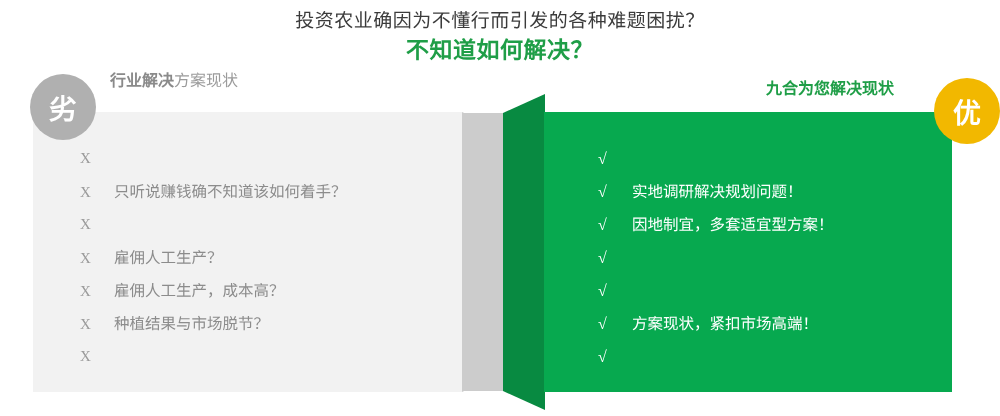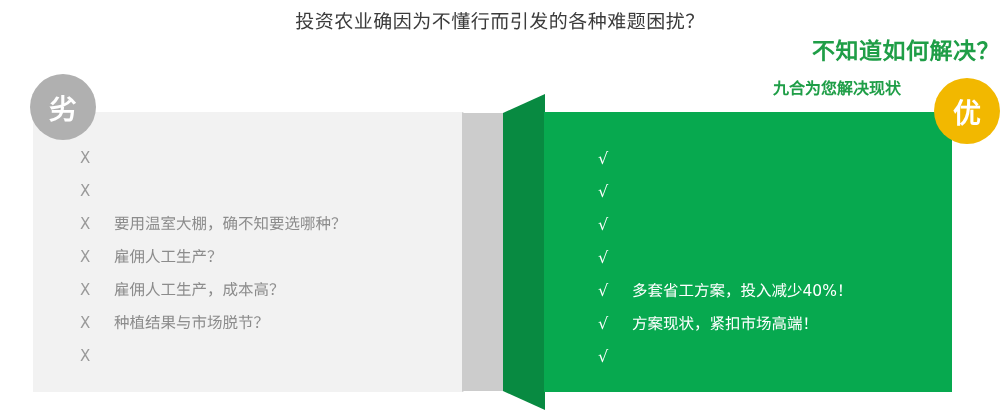--- a/index.html
+++ b/index.html
@@ -13,20 +13,21 @@
     background: #ffffff;
     font-family: "DejaVu Sans", "Liberation Sans", sans-serif;
     overflow: hidden;
   }
 
   #stage {
     position: relative;
     width: 816px;
     height: 416px;
     background: #ffffff;
+    font-family: Liberation Serif, serif;
   }
 
   
   .headline {
     position: absolute;
     left: 0;
     top: 8px;
     width: 1000px;
     text-align: center;
   }
@@ -37,21 +38,20 @@
     letter-spacing: 0.5px;
     font-weight: normal;
   }
   .headline-line2 {
     font-size: 23px;
     line-height: 30px;
     color: #1f9e47;
     letter-spacing: 0.5px;
     font-weight: bold;
     margin-top: 2px;
-    text-align: right;
   }
 
   
   .panel-left {
     position: absolute;
     left: 33px;
     top: 112px;
     width: 430px;
     height: 280px;
     background: #f2f2f2;
@@ -138,21 +138,20 @@
   }
   .heading-right {
     position: absolute;
     left: 766px;
     top: 78px;
     font-size: 16px;
     line-height: 22px;
     color: #1f9e47;
     font-weight: bold;
     white-space: nowrap;
-    margin-left: 7px;
   }
 
   
   .badge {
     position: absolute;
     width: 66px;
     height: 66px;
     border-radius: 50%;
     display: flex;
     align-items: center;
@@ -224,35 +223,38 @@
   <div class="fold-gray"></div>
   <div class="fold-gray-top"></div>
   <div class="fold-gray-bottom"></div>
 
   <div class="fold-green"></div>
   <div class="fold-green-top"></div>
   <div class="fold-green-bottom"></div>
 
   <div class="panel-right"></div>
 
+  <div class="heading-left">
+    <span class="strong">行业解决</span><span>方案现状</span>
+  </div>
   <div class="heading-right">九合为您解决现状</div>
 
   <div class="badge badge-bad">劣</div>
   <div class="badge badge-good">优</div>
 
   <ul class="list list-left">
     <li>
       <span class="marker">X</span>
     </li>
     <li>
       <span class="marker">X</span>
-    </li>
-    <li>
-      <span class="marker">X</span>
-      <span class="item-text">要用温室大棚，确不知要选哪种？</span>
+      <span class="item-text">只听说赚钱确不知道该如何着手？</span>
+    </li>
+    <li>
+      <span class="marker">X</span>
     </li>
     <li>
       <span class="marker">X</span>
       <span class="item-text">雇佣人工生产？</span>
     </li>
     <li>
       <span class="marker">X</span>
       <span class="item-text">雇佣人工生产，成本高？</span>
     </li>
     <li>
@@ -263,30 +265,31 @@
       <span class="marker">X</span>
     </li>
   </ul>
 
   <ul class="list list-right">
     <li>
       <span class="marker">√</span>
     </li>
     <li>
       <span class="marker">√</span>
-    </li>
-    <li>
-      <span class="marker">√</span>
-    </li>
-    <li>
-      <span class="marker">√</span>
-    </li>
-    <li>
-      <span class="marker">√</span>
-      <span class="item-text">多套省工方案，投入减少40%！</span>
+      <span class="item-text">实地调研解决规划问题！</span>
+    </li>
+    <li>
+      <span class="marker">√</span>
+      <span class="item-text">因地制宜，多套适宜型方案！</span>
+    </li>
+    <li>
+      <span class="marker">√</span>
+    </li>
+    <li>
+      <span class="marker">√</span>
     </li>
     <li>
       <span class="marker">√</span>
       <span class="item-text">方案现状，紧扣市场高端！</span>
     </li>
     <li>
       <span class="marker">√</span>
     </li>
   </ul>
 

